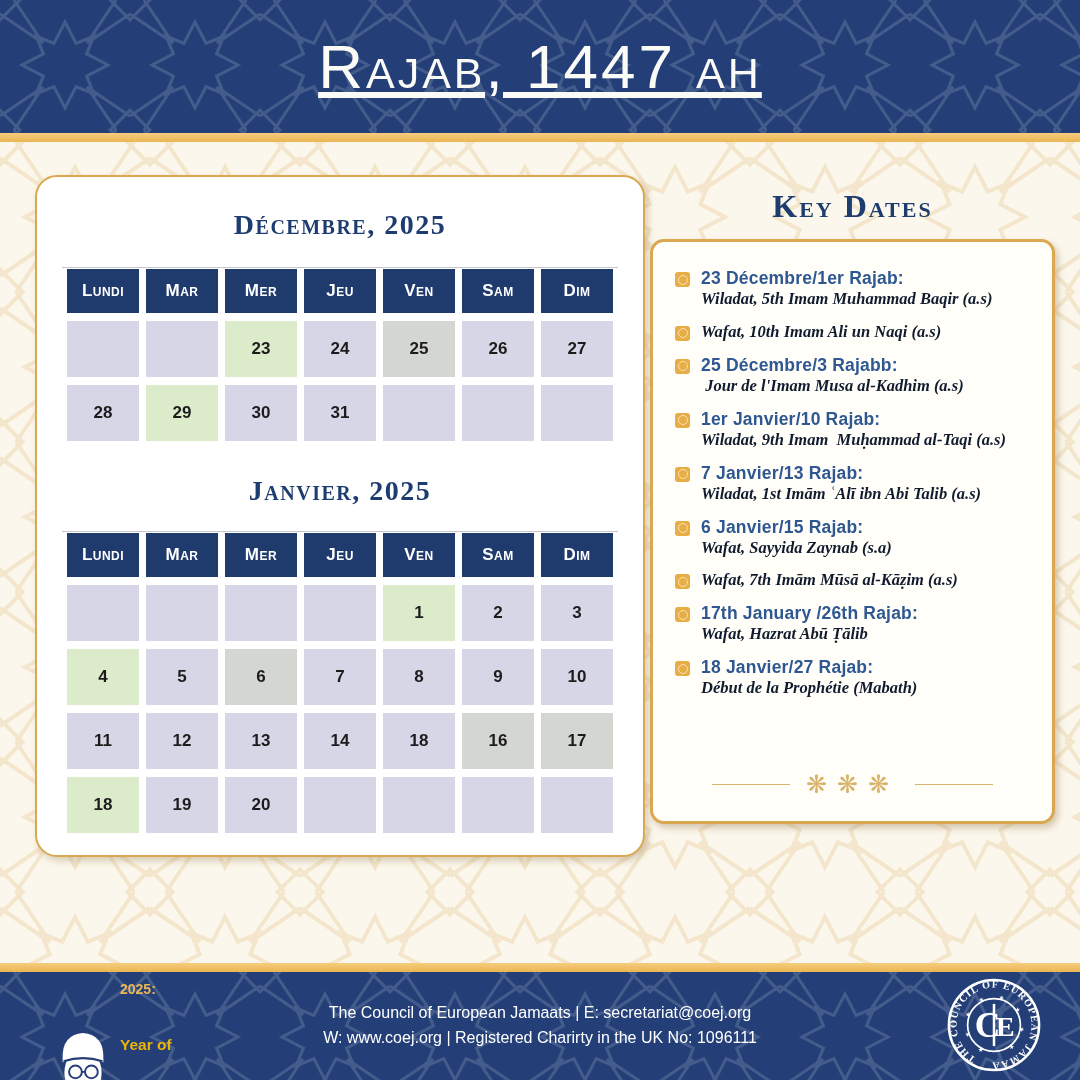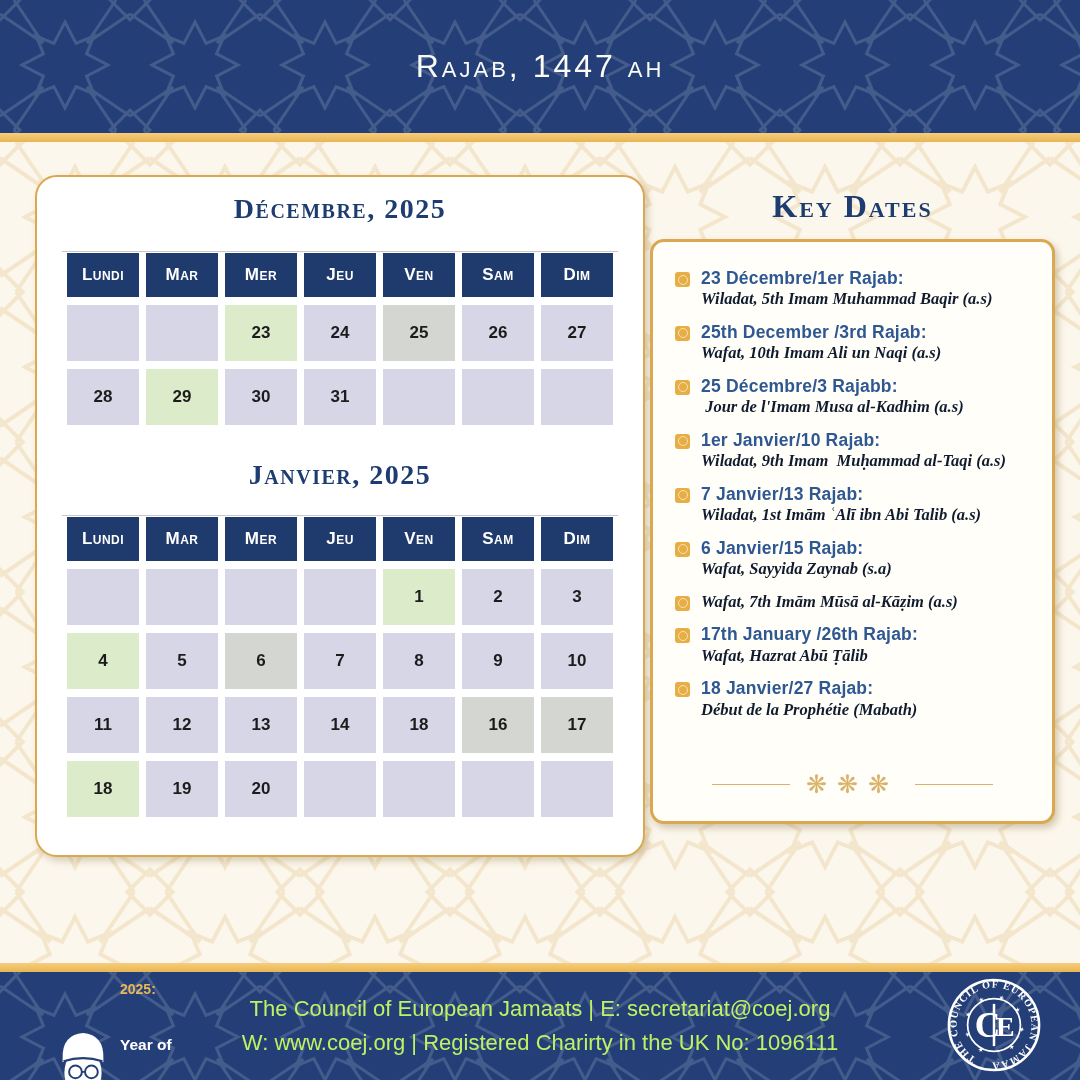--- a/index.html
+++ b/index.html
@@ -18,31 +18,31 @@
   *{margin:0;padding:0;box-sizing:border-box;}
   html,body{width:1080px;height:1080px;overflow:hidden;background:#fff;
     font-family:"Liberation Sans",sans-serif;}
   .page{position:relative;width:1080px;height:1080px;}
 
   
   .header-band{position:relative;width:100%;height:133px;background:var(--navy);overflow:hidden;}
   .band-pattern{position:absolute;inset:0;}
   .header-title{position:absolute;left:0;top:0;width:100%;height:133px;
     display:flex;align-items:center;justify-content:center;
-    color:#fafaf6;font-size:32px;font-variant:small-caps;letter-spacing:3px;font-weight:500;}
+    color:#fafaf6;font-size:62px;font-variant:small-caps;letter-spacing:3px;font-weight:500;text-decoration:underline;}
 
   .gold-stripe{width:100%;height:9px;background:linear-gradient(180deg,#f5cd7e,#eab551);}
 
   
   .main{position:relative;width:100%;height:821px;background:var(--cream);overflow:hidden;}
   .main-pattern{position:absolute;inset:0;}
 
   .calendar-card{position:absolute;left:35px;top:33px;width:610px;height:682px;
     background:#fff;border:2px solid var(--gold-border);border-radius:22px;
-    box-shadow:3px 4px 7px rgba(150,125,80,.35);padding:4px 30px;}
+    box-shadow:3px 4px 7px rgba(150,125,80,.35);padding:20px 30px;}
   .month-title{text-align:center;font-family:"Liberation Serif",serif;font-variant:small-caps;
     color:var(--title-navy);font-size:28px;font-weight:700;letter-spacing:1.5px;margin-top:12px;}
   .cal-grid{position:relative;display:grid;grid-template-columns:repeat(7,72px);
     column-gap:7px;row-gap:8px;margin-top:28px;}
   .cal-grid::before{content:"";position:absolute;left:-5px;right:-5px;top:-2px;
     border-top:1px solid #c7c7c7;}
   .day-head{height:44px;background:var(--day-blue);color:#fff;display:flex;align-items:center;
     justify-content:center;font-variant:small-caps;font-size:17px;font-weight:600;letter-spacing:.5px;}
   .day-cell{height:56px;background:var(--lavender);display:flex;align-items:center;justify-content:center;
     font-size:17px;font-weight:600;color:#1c1c1c;text-align:center;}
@@ -69,23 +69,23 @@
   .kd-divider .line{width:78px;height:1px;background:#d9b36a;}
   .kd-divider .orn{color:#d9b36a;font-size:25px;letter-spacing:10px;line-height:1;
     font-family:"DejaVu Sans",sans-serif;}
 
   
   .footer-band{position:relative;width:100%;height:108px;background:var(--navy);overflow:hidden;}
   .footer-content{position:absolute;inset:0;display:flex;align-items:center;}
   .mulla-group{position:absolute;left:52px;top:4px;display:flex;align-items:center;gap:6px;}
   .year-block{text-align:left;line-height:1.05;font-weight:700;font-size:15.5px;margin-top:6px;}
   .year-block .y1{color:#eab755;font-size:14px;}
-  .year-block .y2{color:#ffffff;margin-top:40px;}
-  .footer-text{position:absolute;left:0;width:100%;text-align:center;color:#bef264;
-    font-size:22px;line-height:1.55;top:50%;transform:translateY(-50%);}
+  .year-block .y2{color:#eab308;margin-top:40px;}
+  .footer-text{position:absolute;left:0;width:100%;text-align:center;color:#ffffff;
+    font-size:16px;line-height:1.55;top:50%;transform:translateY(-50%);}
   .coej-logo{position:absolute;right:38px;top:5px;}
 </style>
 </head>
 <body>
 
 <div class="page">
 
   <div class="header-band">
     <svg class="band-pattern" width="1080" height="133">
       <defs>
@@ -193,21 +193,20 @@
             <div class="kd-item">
               <span class="kd-bullet"></span>
               <div>
                 <div class="kd-date">23 Décembre/1er Rajab:</div>
                 <div class="kd-desc">Wiladat, 5th Imam Muhammad Baqir (a.s)</div>
               </div>
             </div>
             <div class="kd-item">
               <span class="kd-bullet"></span>
               <div>
-                <div class="kd-date">25th December /3rd Rajab:</div>
                 <div class="kd-desc">Wafat, 10th Imam Ali un Naqi (a.s)</div>
               </div>
             </div>
             <div class="kd-item">
               <span class="kd-bullet"></span>
               <div>
                 <div class="kd-date">25 Décembre/3 Rajabb:</div>
                 <div class="kd-desc"> Jour de l'Imam Musa al-Kadhim (a.s)</div>
               </div>
             </div>

